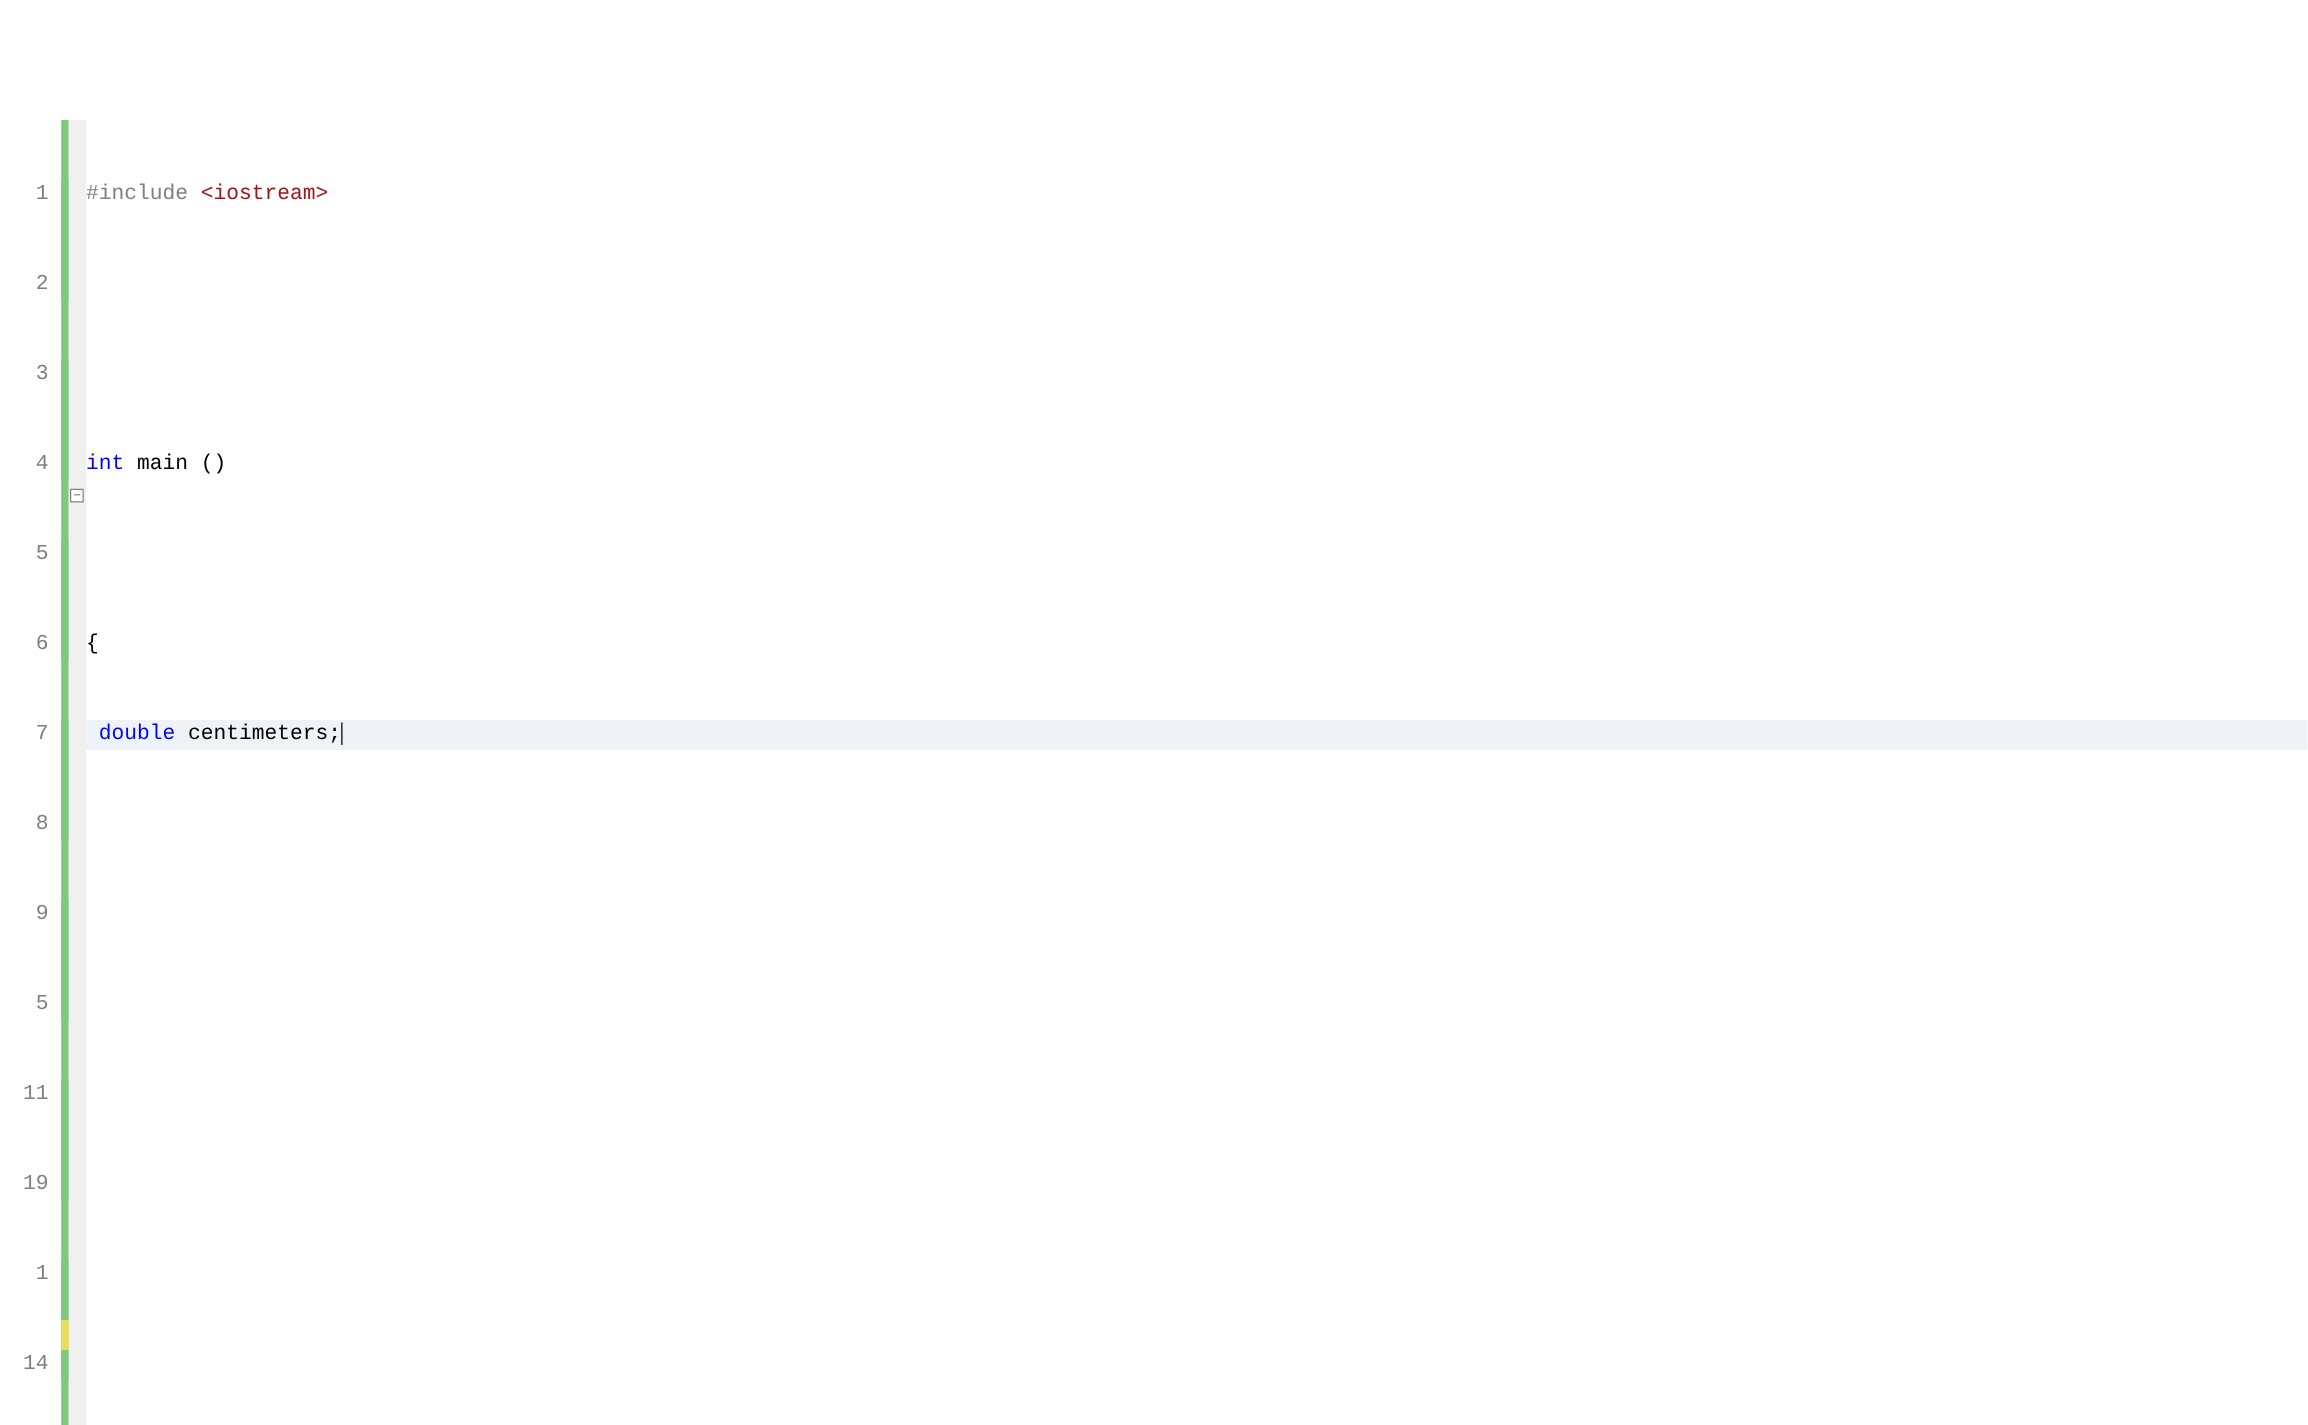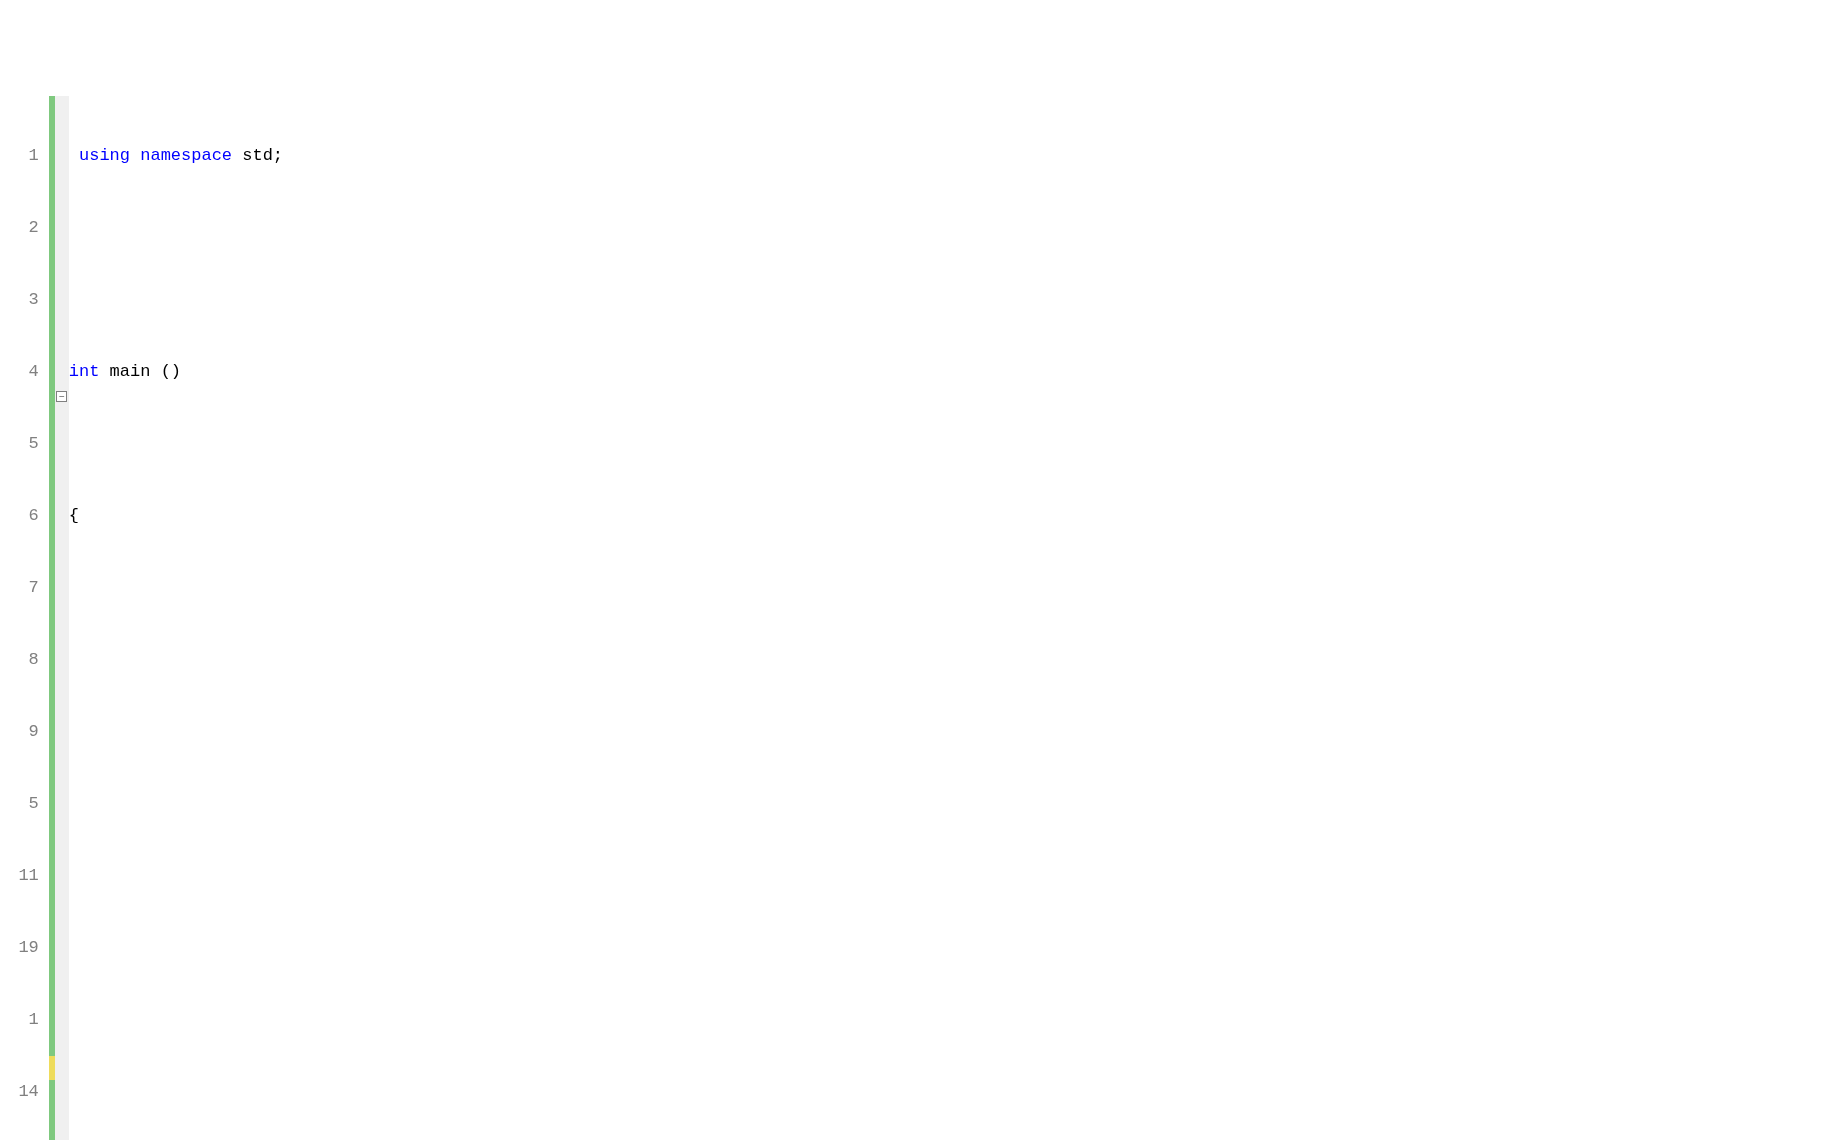--- a/index.html
+++ b/index.html
@@ -143,26 +143,27 @@
     <div class="fc"></div><div class="fc"></div><div class="fc"></div><div class="fc"></div>
     <div class="fc"></div><div class="fc"></div><div class="fc"></div><div class="fc"></div>
     <div class="fc"></div><div class="fc"></div><div class="fc"></div><div class="fc"></div>
     <div class="fc"></div><div class="fc"></div><div class="fc"></div><div class="fc"></div>
     <div class="fc"></div><div class="fc"></div><div class="fc"></div><div class="fc"></div>
     
     
     
   </div>
   <div class="code">
-    <div class="line"><span class="plain"> </span><span class="kw">using</span><span class="plain"> </span><span class="kw">namespace</span><span class="plain"> std;</span></div>
+    <div class="line"><span class="pp">#include </span><span class="inc">&lt;iostream&gt;</span></div>
     <div class="line"></div>
     <div class="line"></div>
     <div class="line"><span class="kw">int</span><span class="plain"> main ()</span></div>
     <div class="line"></div>
     <div class="line"><span class="plain">{</span></div>
+    <div class="line current"><span class="plain"> </span><span class="kw">double</span><span class="plain"> centimeters;</span><span class="cursor"></span></div>
     <div class="line"></div>
     <div class="line"></div>
     <div class="line"></div>
     
     
     
     
     
     
     

